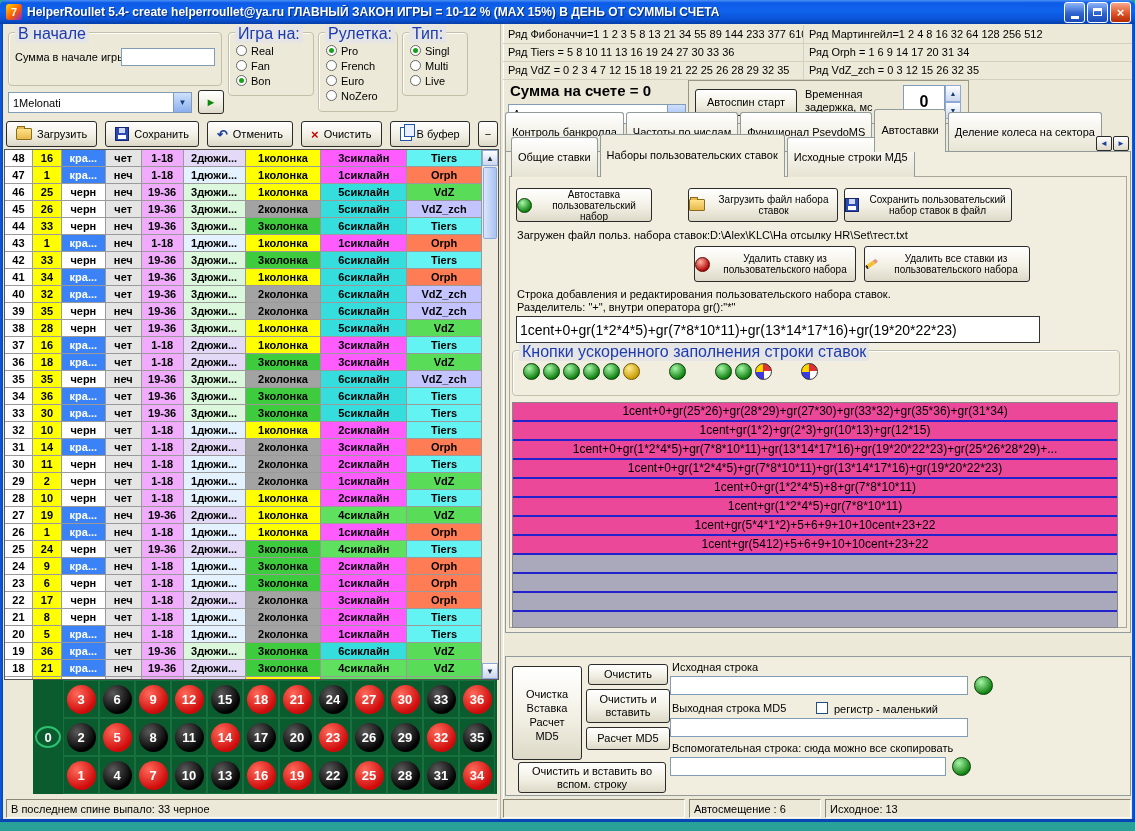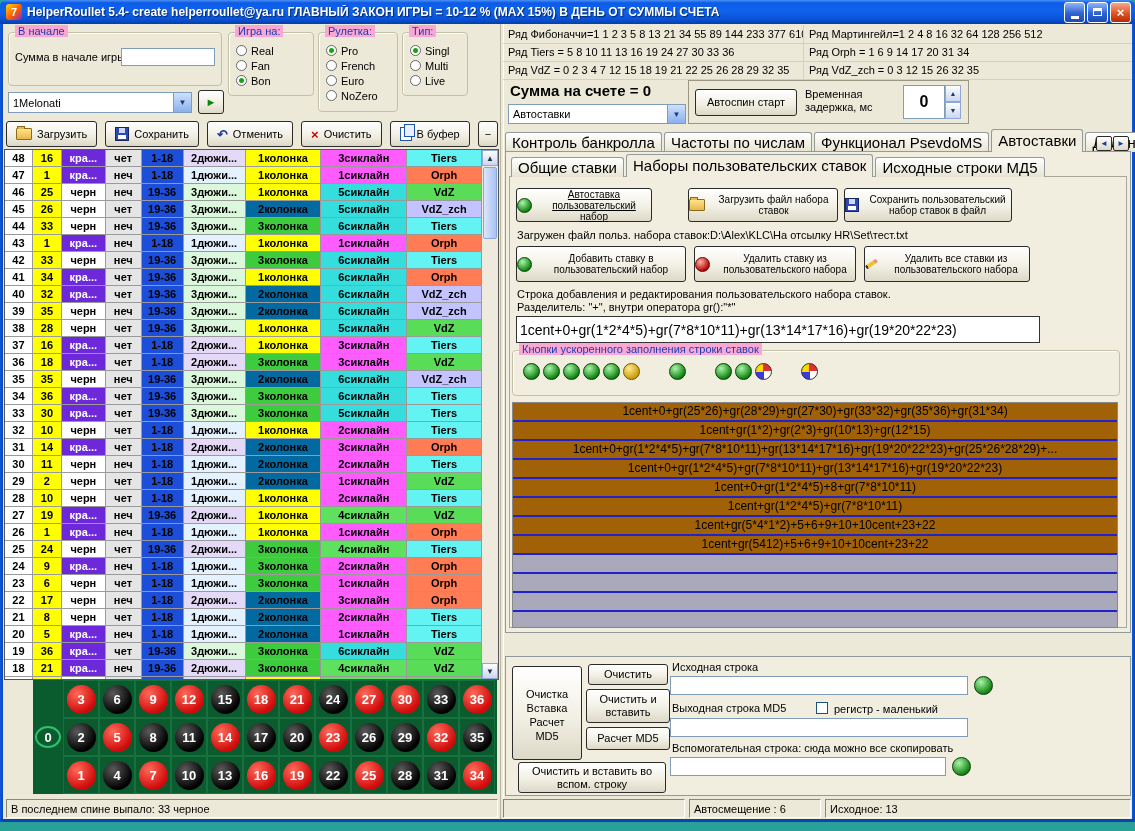--- a/index.html
+++ b/index.html
@@ -16,35 +16,35 @@
   #app-icon{width:16px;height:16px;margin:0 5px 0 6px;border-radius:3px;background:linear-gradient(135deg,#ffd900,#ff5a00 55%,#7a2bd8);
     color:#fff;font-size:11px;font-weight:bold;display:flex;align-items:center;justify-content:center;}
   #title-text{flex:1;color:#fff;font-size:12px;font-weight:bold;white-space:nowrap;overflow:hidden;text-shadow:1px 1px 1px #03266b;}
   .cap-btn{width:21px;height:21px;margin-right:2px;border-radius:3px;border:1px solid #fff;box-sizing:border-box;
     background:linear-gradient(180deg,#8fb4f8,#2e63d0 55%,#1b4ab8);color:#fff;display:flex;align-items:center;justify-content:center;font-size:13px;font-weight:bold;}
   .cap-btn.close{background:linear-gradient(180deg,#f4a88c,#e05426 55%,#b22a06);margin-right:4px;}
   .min-glyph{width:8px;height:3px;background:#fff;margin-top:10px;}
   .max-glyph{width:9px;height:8px;border:1px solid #fff;border-top:3px solid #fff;box-sizing:border-box;}
   
   .grpbox{position:absolute;border:1px solid #c3bfa8;border-radius:4px;box-shadow:inset 1px 1px 0 #fff;box-sizing:border-box;}
-  .grpbox .legend{position:absolute;top:-8px;left:6px;background:#f9a8d4;padding:0 3px;font-size:11px;color:#1d3bb0;}
+  .grpbox .legend{position:absolute;top:-8px;left:6px;background:#e5e5e5;padding:0 3px;font-size:16px;color:#1d3bb0;}
   .radio-row{display:flex;align-items:center;height:15px;padding-left:7px;gap:4px;font-size:11px;}
   .radio{width:11px;height:11px;border-radius:50%;background:#fff;border:1px solid #666;position:relative;box-sizing:border-box;flex:none;}
   .radio.sel::after{content:"";position:absolute;inset:2px;border-radius:50%;background:#17a317;}
   .tinput{background:#fff;border:1px solid #7f9db9;font-family:"Liberation Sans",sans-serif;font-size:11px;padding:1px 3px;box-sizing:border-box;position:absolute;}
   .xp-btn{position:absolute;background:linear-gradient(180deg,#ffffff,#f2f0e4 55%,#ddd9c8);border:1px solid #2b2b2b;border-radius:3px;
     display:flex;align-items:center;justify-content:center;gap:5px;font-size:10px;line-height:11px;text-align:center;box-sizing:border-box;color:#000;}
   .sunken{position:absolute;border:1px solid;border-color:#8a8673 #ffffff #ffffff #8a8673;background:#ece9d8;font-size:11px;
     display:flex;align-items:center;padding:0 4px;box-sizing:border-box;white-space:nowrap;overflow:hidden;}
   .combo{position:absolute;background:#fff;border:1px solid #7f9db9;display:flex;align-items:center;box-sizing:border-box;}
   .combo-text{flex:1;font-size:11px;padding-left:4px;white-space:nowrap;overflow:hidden;}
   .combo-arrow{width:17px;height:100%;background:linear-gradient(180deg,#cfe0fc,#8bb0ec);border-left:1px solid #7f9db9;
     display:flex;align-items:center;justify-content:center;font-size:8px;color:#123c7a;}
   .tabs{position:absolute;display:flex;align-items:flex-end;}
-  .tab{height:17px;line-height:17px;padding:1px 6px;font-size:15px;background:linear-gradient(#fff,#e7e4d2);border:1px solid #919b9c;
+  .tab{height:17px;line-height:17px;padding:11px 6px;font-size:11px;background:linear-gradient(#fff,#e7e4d2);border:1px solid #919b9c;
     border-bottom:none;border-radius:3px 3px 0 0;margin-right:2px;white-space:nowrap;}
   .tab.active{height:20px;line-height:19px;background:#f1eee0;position:relative;z-index:6;}
   .frame{position:absolute;border:1px solid #919b9c;background:#f1eee0;box-sizing:border-box;}
   .lab{position:absolute;font-size:11px;color:#000;white-space:nowrap;}
   .sphere{width:13px;height:13px;border-radius:50%;background:radial-gradient(circle at 35% 30%,#a8f7a8,#0b7c0b 75%);border:1px solid #064006;flex:none;}
   .sphere.red{background:radial-gradient(circle at 35% 30%,#ffb0a0,#b00000 75%);border-color:#5c0404;}
   .sphere.big{width:17px;height:17px;position:absolute;}
   .pencil{width:13px;height:4px;background:linear-gradient(90deg,#333 0 2px,#f2c12e 2px 10px,#e89090 10px);transform:rotate(-35deg);border-radius:1px;flex:none;}
   .ic-folder{width:14px;height:10px;background:linear-gradient(#ffe28a,#e8b84a);border:1px solid #8a6d1a;border-radius:1px;position:relative;flex:none;}
   .ic-folder::before{content:'';position:absolute;top:-3px;left:0;width:6px;height:2px;background:#e8b84a;border:1px solid #8a6d1a;border-bottom:none;}
@@ -57,25 +57,25 @@
   .ic-copy::after{content:'';position:absolute;left:3px;top:-4px;width:9px;height:11px;background:#e8f0ff;border:1px solid #2255aa;}
   
   #toolbar{position:absolute;left:6px;top:121px;height:26px;display:flex;gap:8px;align-items:center;}
   .tb-btn{height:24px;padding:0 9px;display:flex;gap:5px;align-items:center;background:linear-gradient(#fff,#f0eee2 60%,#dcd8c7);
     border:1px solid #2b2b2b;border-radius:3px;font-size:11px;white-space:nowrap;}
   #spin-table{position:absolute;left:4px;top:149px;width:495px;height:531px;border:1px solid #555;background:#fff;display:flex;overflow:hidden;box-sizing:border-box;}
   #spin-table-body{width:477px;overflow:hidden;}
   .trow{display:flex;height:17px;}
   .tcell{height:17px;line-height:16px;font-size:11px;font-weight:bold;text-align:center;border-right:1px solid #9a9a9a;border-bottom:1px solid #9a9a9a;
     box-sizing:border-box;overflow:hidden;white-space:nowrap;background:#fff;}
-  .c0{width:28px}.c1{width:29px;background:#ffff00}.c2{width:44px}.c3{width:36px;background:#e5e5e5}.c4{width:42px;background:#1d4ed8}
+  .c0{width:28px}.c1{width:29px;background:#ffff00}.c2{width:44px}.c3{width:36px;background:#e5e5e5}.c4{width:42px;background:#f0abfc}
   .c5{width:62px}.c6{width:76px}.c7{width:86px}.c8{width:74px;border-right:none;}
-  .v-red{background:#6d28d9;color:#fff}.v-blk{background:#fff}
+  .v-red{background:#3b82f6;color:#fff}.v-blk{background:#fff}
   .v-dz1{background:#e4f2ff}.v-dz2{background:#e4daf8}.v-dz3{background:#dcf8dc}
-  .v-co1{background:#ffff00}.v-co2{background:#0369a1}.v-co3{background:#3ecb3e}
+  .v-co1{background:#ffff00}.v-co2{background:#a3a3a3}.v-co3{background:#3ecb3e}
   .v-sx1,.v-sx2,.v-sx3{background:#ff5cff}.v-sx4{background:#5fe05f}.v-sx5,.v-sx6{background:#35dddd}
   .v-Tiers{background:#63f3f3}.v-Orph{background:#ff7c54}.v-VdZ{background:#59dd59}.v-VdZzch{background:#c3c3ff}
   #spin-scroll{width:16px;background:#eeeade;border-left:1px solid #999;display:flex;flex-direction:column;}
   .scroll-btn{height:16px;background:linear-gradient(#fdfefe,#cbd6ee);border:1px solid #8ea8d8;font-size:8px;color:#234;
     display:flex;align-items:center;justify-content:center;box-sizing:border-box;flex:none;}
   #scroll-thumb{height:70px;margin:1px;background:linear-gradient(90deg,#dce6fc,#a8c2f2);border:1px solid #88a8dc;border-radius:2px;}
   #scroll-rest{flex:1}
   #felt{position:absolute;left:33px;top:680px;width:464px;height:114px;background:#0a5c2e;display:flex;}
   #zero-col{width:30px;display:flex;align-items:center;justify-content:center;}
   #zero-cell{width:26px;height:22px;border:2px solid #2ec070;border-radius:50%;color:#fff;font-weight:bold;font-size:13px;
@@ -107,21 +107,21 @@
   #edit-label2{left:517px;top:301px;}
   #bet-input{left:516px;top:316px;width:524px;height:27px;font-size:14px;border:1px solid #333;}
   #quick-group{left:512px;top:350px;width:608px;height:46px;}
   #quick-row{position:absolute;left:10px;top:12px;display:flex;align-items:center;}
   .chip{width:17px;height:17px;border-radius:50%;margin-right:3px;border:1px solid #064006;box-sizing:border-box;flex:none;}
   .chip.gap{margin-left:26px;}
   .chip-green{background:radial-gradient(circle at 35% 30%,#a8f7a8,#0b7c0b 75%);}
   .chip-gold{background:radial-gradient(circle at 35% 30%,#ffe98c,#c69a00 75%);border-color:#705600;}
   .chip-ball{background:conic-gradient(#e03030 0 25%,#ffffff 25% 50%,#3a3ae0 50% 75%,#ffd800 75% 100%);border-color:#333;}
   #bet-list{position:absolute;left:512px;top:402px;width:606px;height:226px;background:#a9a9bb;border:1px solid #888;overflow:hidden;box-sizing:border-box;}
-  .bet-row{height:17px;background:#a16207;border-bottom:2px solid #2222cc;font-size:12px;line-height:16px;text-align:center;
+  .bet-row{height:17px;background:#ec4899;border-bottom:2px solid #2222cc;font-size:12px;line-height:16px;text-align:center;
     overflow:hidden;white-space:nowrap;}
   .bet-row.empty{background:#a9a9bb;}
   
   #md5-tall-btn{left:512px;top:666px;width:70px;height:94px;font-size:11px;line-height:14px;padding:20px;flex-wrap:wrap;}
   #md5-clear-btn{left:588px;top:664px;width:80px;height:21px;font-size:11px;}
   #md5-clear-paste-btn{left:586px;top:689px;width:84px;height:34px;font-size:11px;line-height:13px;padding:2px;}
   #md5-calc-btn{left:586px;top:727px;width:84px;height:23px;font-size:11px;}
   #md5-src-label{left:672px;top:661px;}
   #md5-src-input{left:670px;top:676px;width:298px;height:19px;}
   #md5-src-sphere{left:974px;top:676px;}
@@ -784,39 +784,35 @@
   <div class="tab-arrow" style="left:1113px;top:136px;">►</div>
   <div class="frame" style="left:505px;top:151px;width:626px;height:482px;"></div>
 
   <div class="tabs" style="left:511px;top:158px;height:19px;z-index:2;">
       <div class="tab">Общие ставки</div>
       <div class="tab active">Наборы пользовательских ставок</div>
       <div class="tab">Исходные строки МД5</div>
     </div>
   <div class="frame" style="left:509px;top:176px;width:618px;height:452px;background:transparent;border-color:#aaa79a;"></div>
 
-  <div class="xp-btn" style="left:516px;top:188px;width:136px;height:34px;text-decoration:underline;">
+  <div class="xp-btn" style="left:516px;top:188px;width:136px;height:34px;">
     <span class="sphere"></span>
       <span>Автоставка пользовательский набор</span>
   </div>
   <div class="xp-btn" style="left:688px;top:188px;width:150px;height:34px;">
     <span class="ic-folder"></span>
       <span>Загрузить файл набора ставок</span>
   </div>
   <div class="xp-btn" style="left:844px;top:188px;width:168px;height:34px;">
     <span class="ic-floppy"></span>
       <span>Сохранить пользовательский набор ставок в файл</span>
   </div>
 
   <span class="lab" id="loaded-file-label">Загружен файл польз. набора ставок:D:\Alex\KLC\На отсылку HR\Set\тест.txt</span>
 
-  <div class="xp-btn" style="left:516px;top:246px;width:170px;height:36px;">
-    <span class="sphere"></span>
-      <span>Добавить ставку в пользовательский набор</span>
-  </div>
   <div class="xp-btn" style="left:694px;top:246px;width:162px;height:36px;">
     <span class="sphere red"></span>
       <span>Удалить ставку из пользовательского набора</span>
   </div>
   <div class="xp-btn" style="left:864px;top:246px;width:166px;height:36px;">
     <span class="pencil"></span>
       <span>Удалить все ставки из пользовательского набора</span>
   </div>
 
   <span class="lab" id="edit-label1">Строка добавления и редактирования пользовательского набора ставок.</span>

